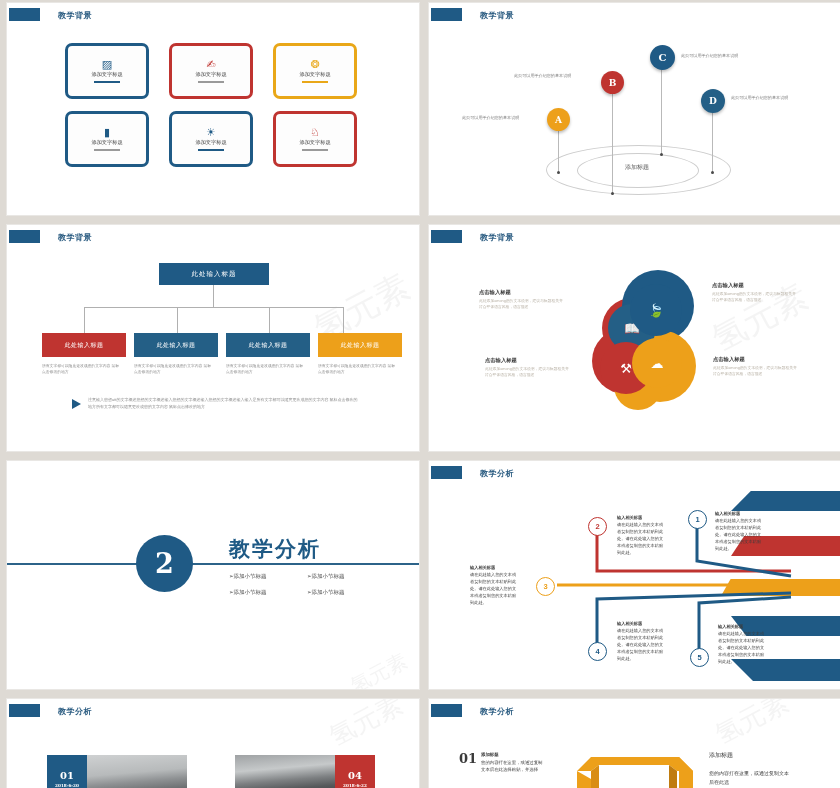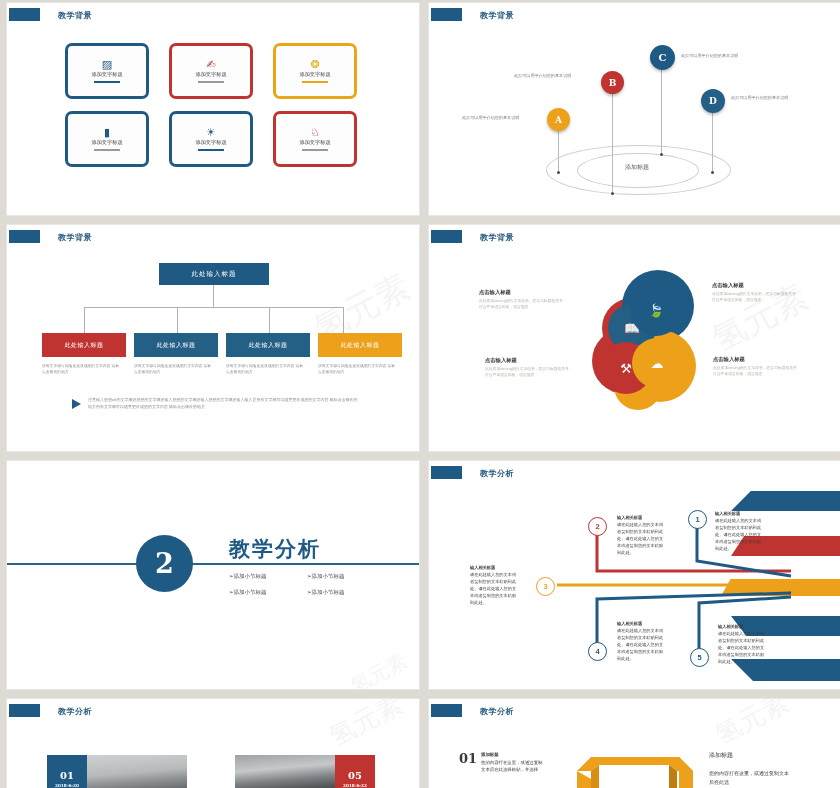--- a/index.html
+++ b/index.html
@@ -372,21 +372,21 @@
         <div class="tl-num" style="background:#1f5a85;">
           <div class="n">01</div>
           <div class="d">2018-6-20</div>
         </div>
         <div class="tl-photo ph1"></div>
       </div>
 
       <div class="tl-card" style="left:228px;display:flex;">
         <div class="tl-photo ph2"></div>
         <div class="tl-num" style="background:#bf3430;">
-          <div class="n">05</div>
+          <div class="n">04</div>
           <div class="d">2018-6-22</div>
         </div>
       </div>
     </div>
   </div>
 
   <div class="slide">
     <div class="slide-inner">
       <div class="hdr">
         <div class="hdr-box"></div>

